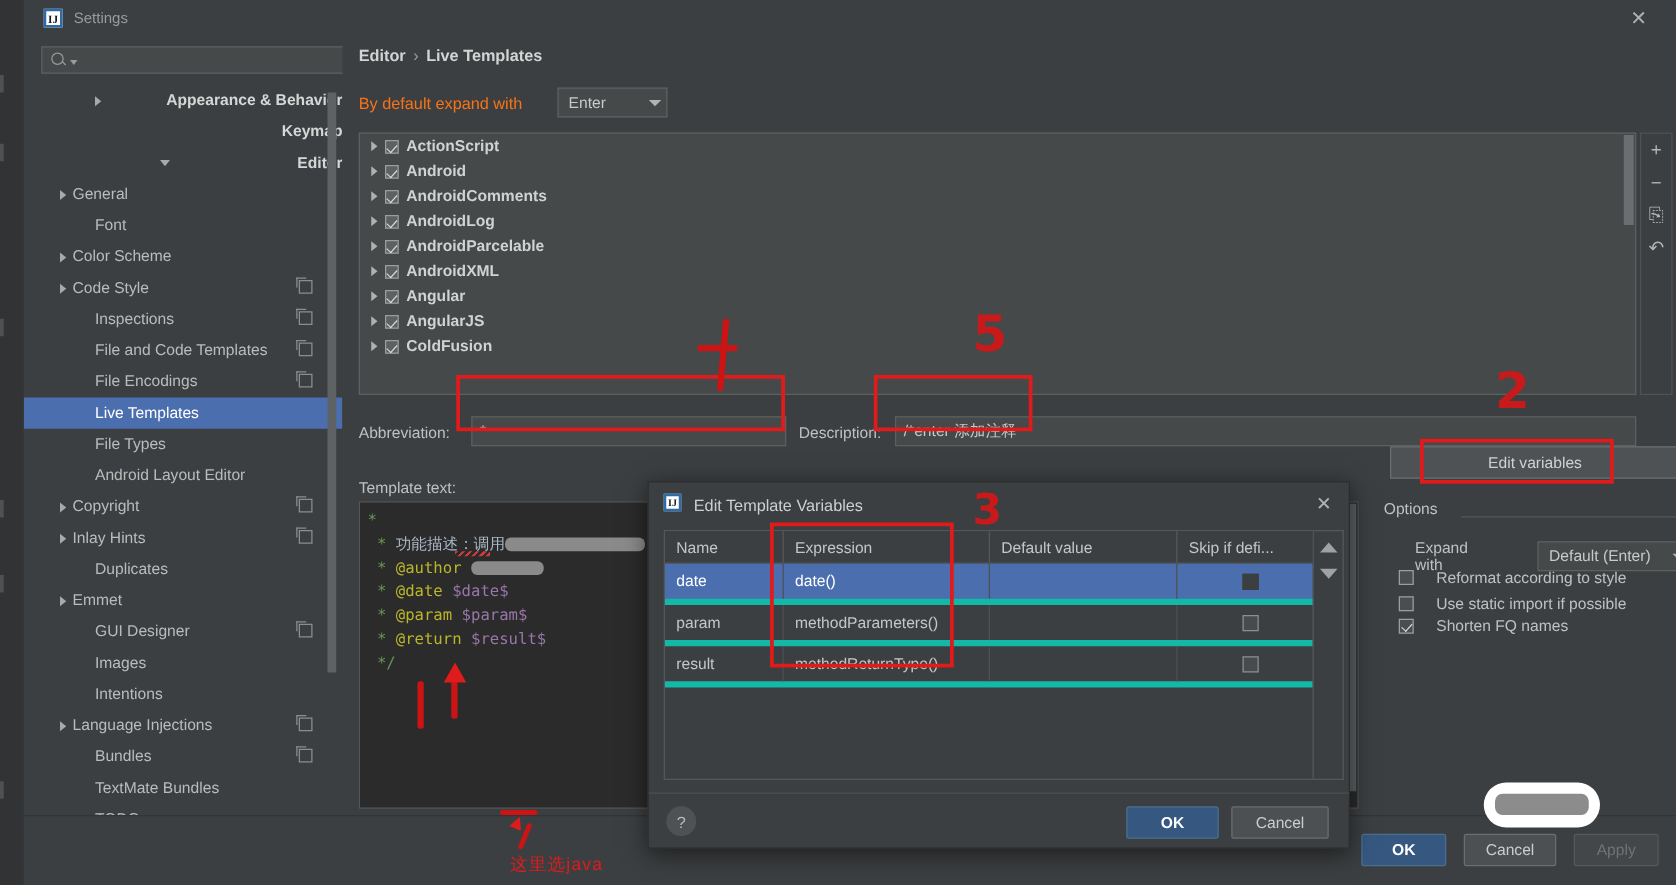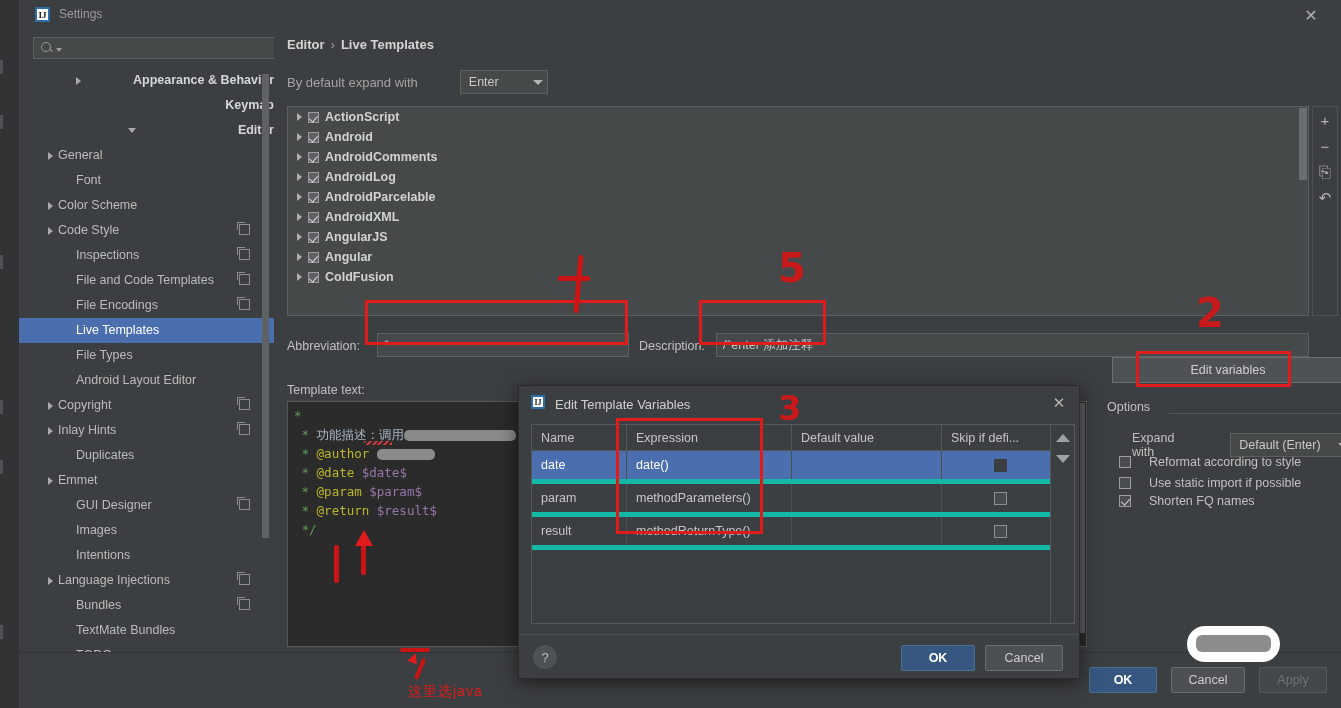--- a/index.html
+++ b/index.html
@@ -92,21 +92,21 @@
     background:#4e5254; color:#b9b9b9; display:flex;align-items:center;justify-content:center;
     font-size:14px;
   }
 
   
   .main { position:absolute; left:255px; top:28px; width:1068px; height:624px; background:#3c3f41; }
   .breadcrumb{ position:absolute; left:13px; top:9px; font-size:13px; font-weight:bold; color:#d4d4d4; }
   .breadcrumb .sep{ color:#9a9a9a; font-weight:normal; margin:0 6px; }
 
   .expand-row{ position:absolute; left:13px; top:42px; display:flex; align-items:center; }
-  .expand-label{ font-size:13px; color:#a3a3a3; margin-right:22px; }
+  .expand-label{ font-size:13px; color:#f97316; margin-right:8px; }
   .combo{
     background:#45494a; border:1px solid #5e6060; box-sizing:border-box;
     height:24px; display:flex; align-items:center; padding:0 0 0 8px;
     font-size:12.5px; color:#c9c9c9; position:relative;margin-left:20px;
   }
   .combo .arrow{
     width:18px; display:flex; align-items:center; justify-content:center; height:100%;
     margin-left:auto;
   }
   .combo .arrow:before{
@@ -441,26 +441,26 @@
             <span>AndroidParcelable</span>
           </div>
           <div class="tmpl-row">
             <span class="tmpl-tw"></span>
             <span class="chk on"></span>
             <span>AndroidXML</span>
           </div>
           <div class="tmpl-row">
             <span class="tmpl-tw"></span>
             <span class="chk on"></span>
+            <span>Angular</span>
+          </div>
+          <div class="tmpl-row">
+            <span class="tmpl-tw"></span>
+            <span class="chk on"></span>
             <span>AngularJS</span>
-          </div>
-          <div class="tmpl-row">
-            <span class="tmpl-tw"></span>
-            <span class="chk on"></span>
-            <span>Angular</span>
           </div>
           <div class="tmpl-row">
             <span class="tmpl-tw"></span>
             <span class="chk on"></span>
             <span>ColdFusion</span>
           </div>
         </div>
 
       <div class="side-tools" id="side-tools">
           <div class="tool-btn">+</div>

